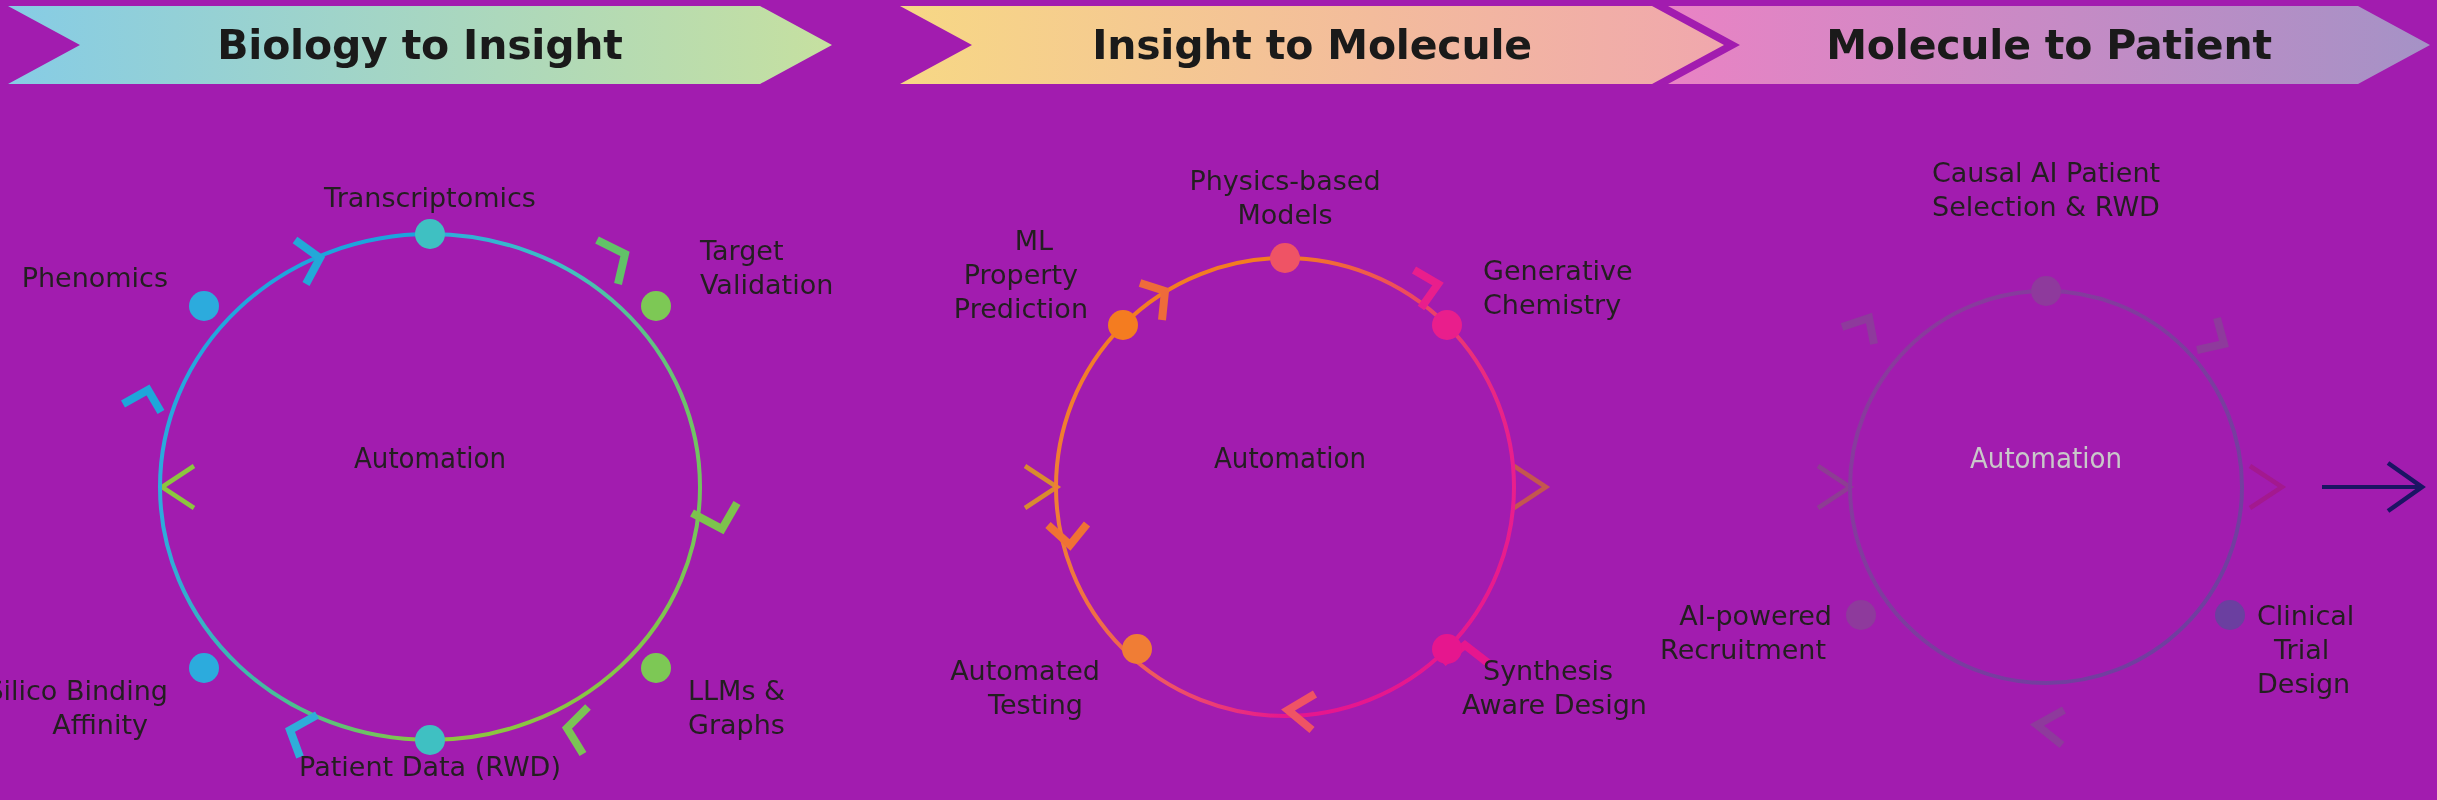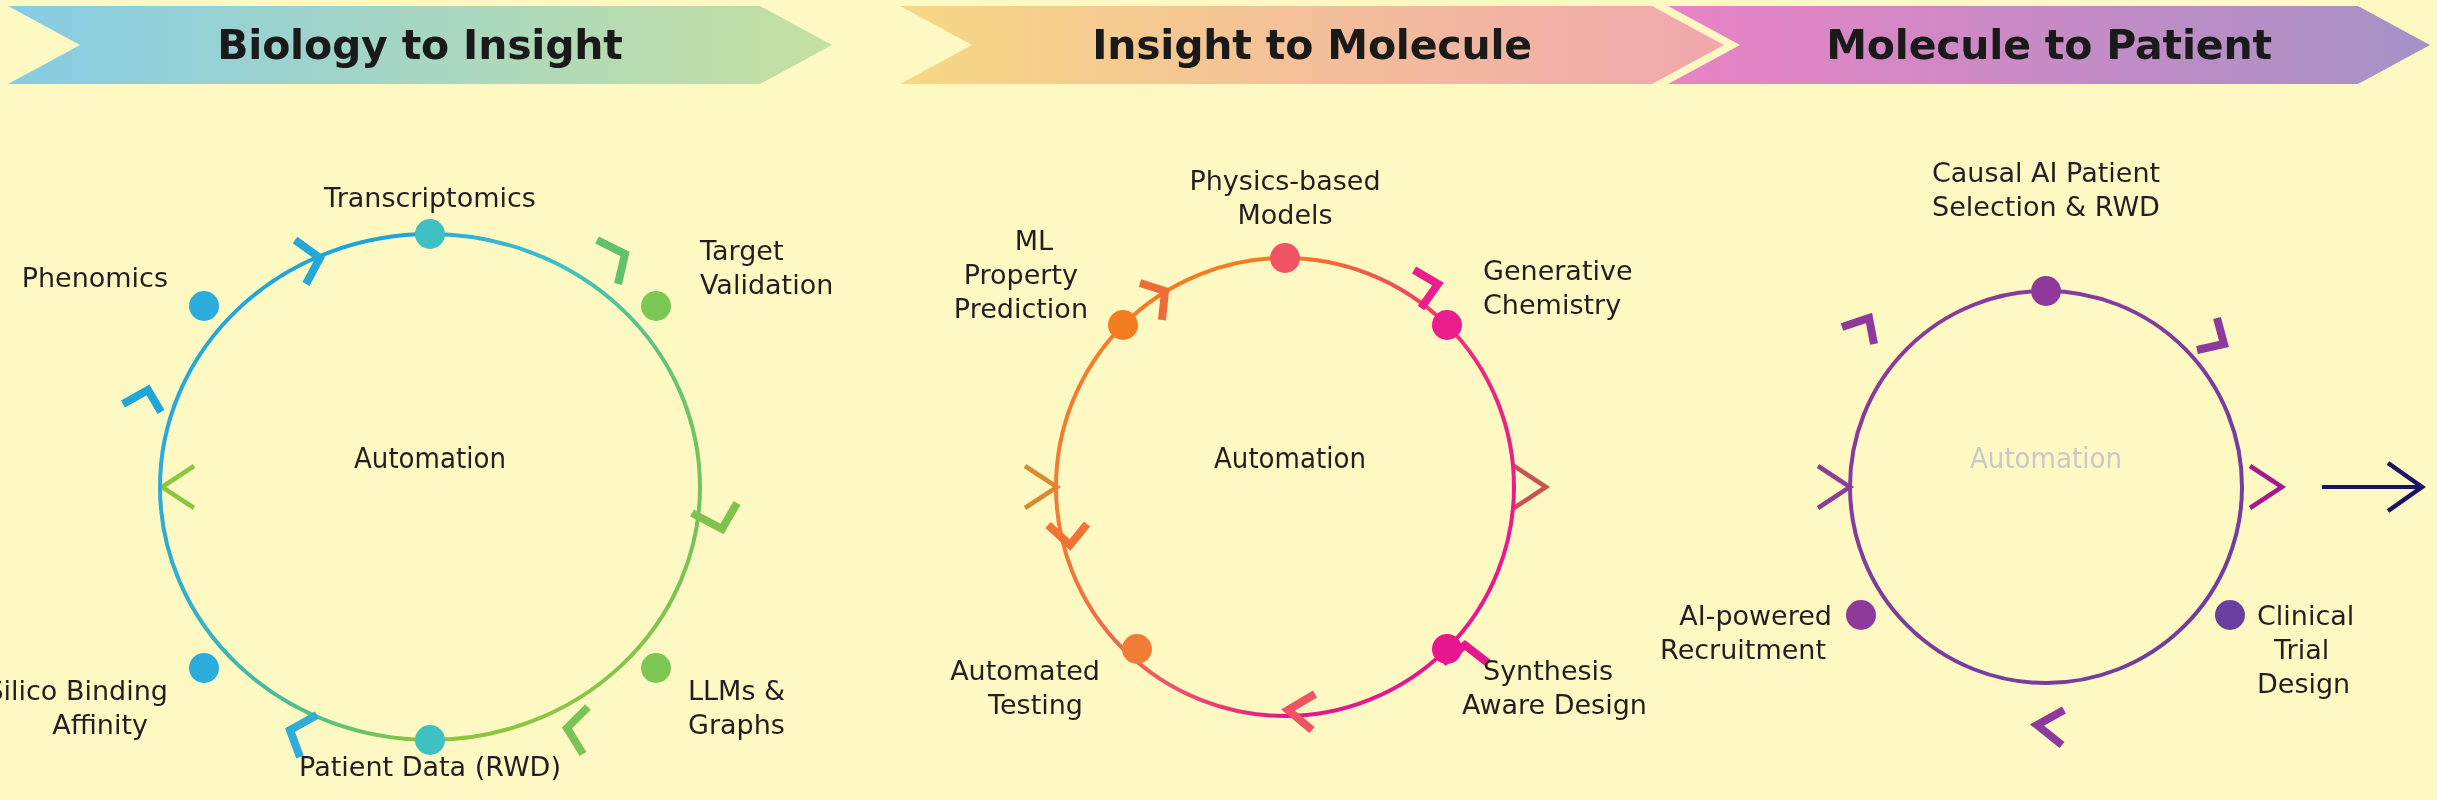--- a/index.html
+++ b/index.html
@@ -8,21 +8,21 @@
     padding: 0;
     background: #ffffff;
   }
   body {
     font-family: "DejaVu Sans", sans-serif;
   }
   #stage {
     position: relative;
     width: 2437px;
     height: 800px;
-    background: #fef9c3;
+    background: #a21caf;
     overflow: hidden;
   }
   #stage svg.layer {
     position: absolute;
     left: 0;
     top: 0;
     width: 2437px;
     height: 800px;
   }
   .node-label {

